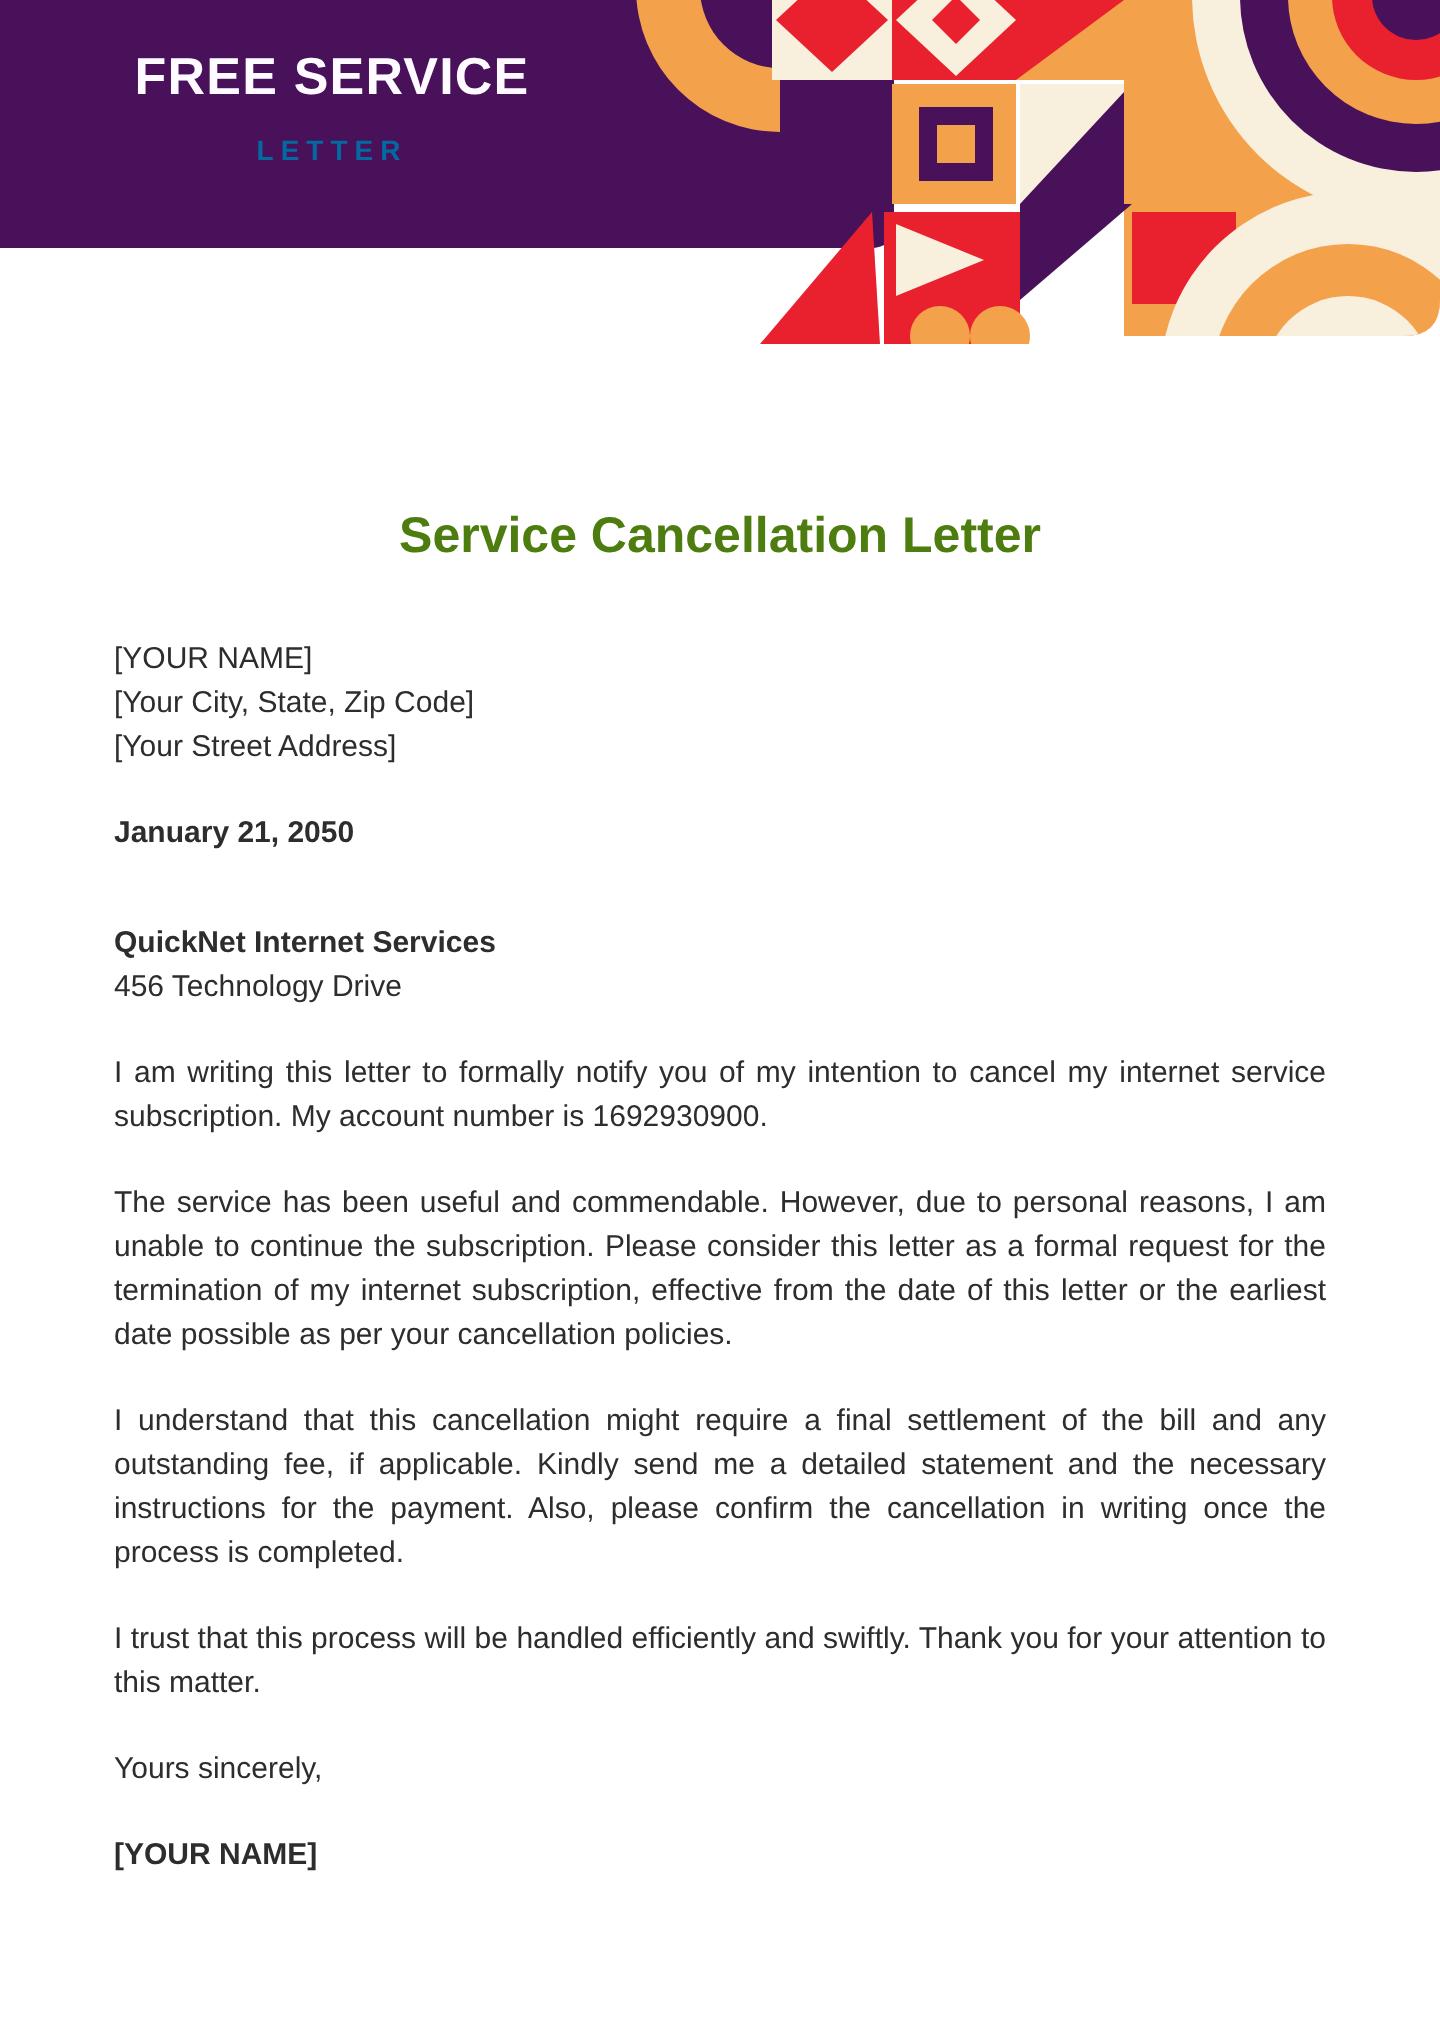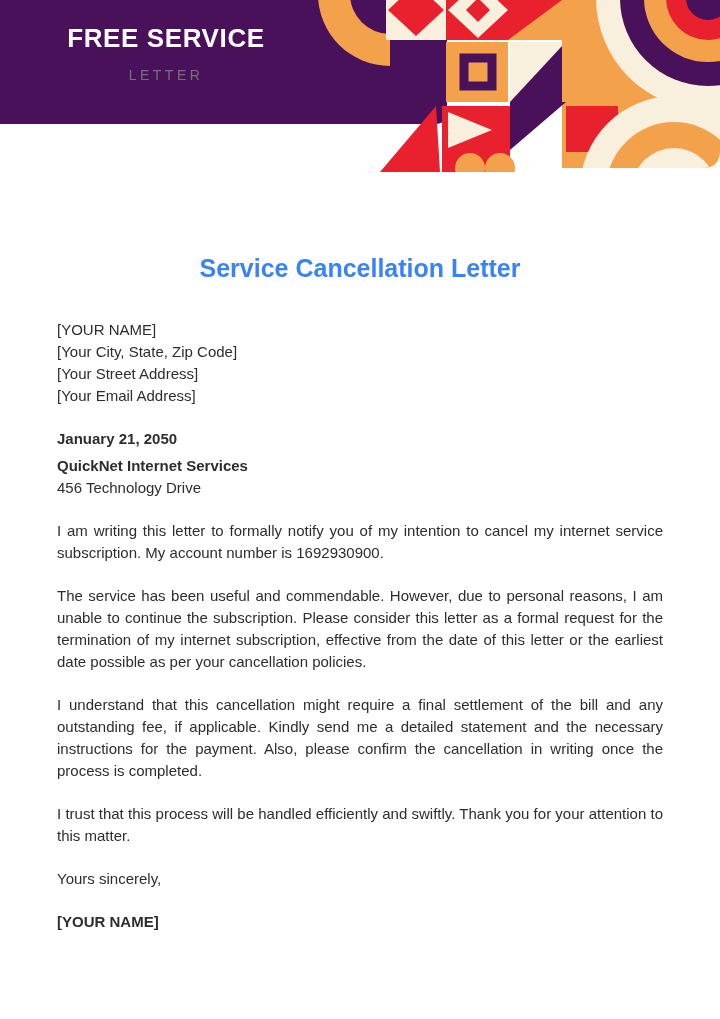--- a/index.html
+++ b/index.html
@@ -16,37 +16,37 @@
   .hero svg { position: absolute; top: 0; left: 0; display: block; }
   .hero-text {
     position: absolute; top: 25px; left: 6px; width: 320px;
     text-align: center; color: #fdfbff;
   }
   .hero-title {
     font-size: 26px; font-weight: bold; line-height: 27px;
     letter-spacing: 0.6px;
   }
   .hero-sub {
-    margin-top: 15px; font-size: 14px; font-weight: normal;
-    letter-spacing: 3.5px; color: #737373;
+    margin-top: 15px; font-size: 14px; font-weight: bold;
+    letter-spacing: 3.5px; color: #0369a1;
   }
 
   
   .content {
     padding: 0 57px;
     color: #2d2d2d;
     font-size: 15px;
     line-height: 22px;
   }
   h1.title {
     text-align: center;
     font-size: 25px;
     line-height: 29px;
     margin: 82px 0 0 0;
-    color: #3b82f6;
+    color: #4d7c0f;
     font-weight: bold;
   }
   .sender { margin-top: 36px; }
   .block-line { line-height: 22px; }
   p { margin: 21px 0 0 0; }
   .just { text-align: justify; }
   .bold { font-weight: bold; }
 </style>
 </head>
 <body>
@@ -109,26 +109,25 @@
     </div>
   </header>
 
   <main class="content">
     <h1 class="title">Service Cancellation Letter</h1>
 
     <div class="sender">
       <div class="block-line">[YOUR NAME]</div>
       <div class="block-line">[Your City, State, Zip Code]</div>
       <div class="block-line">[Your Street Address]</div>
-      <div class="block-line">[Your Email Address]</div>
     </div>
 
     <p class="bold">January 21, 2050</p>
 
-    <div style="margin-top:5px;">
+    <div style="margin-top:33px;">
       <div class="block-line bold">QuickNet Internet Services</div>
       <div class="block-line">456 Technology Drive</div>
     </div>
 
 
     <p class="just">I am writing this letter to formally notify you of my intention to cancel my internet service subscription. My account number is 1692930900.</p>
     <p class="just">The service has been useful and commendable. However, due to personal reasons, I am unable to continue the subscription. Please consider this letter as a formal request for the termination of my internet subscription, effective from the date of this letter or the earliest date possible as per your cancellation policies.</p>
     <p class="just">I understand that this cancellation might require a final settlement of the bill and any outstanding fee, if applicable. Kindly send me a detailed statement and the necessary instructions for the payment. Also, please confirm the cancellation in writing once the process is completed.</p>
     <p class="just">I trust that this process will be handled efficiently and swiftly. Thank you for your attention to this matter.</p>
 

